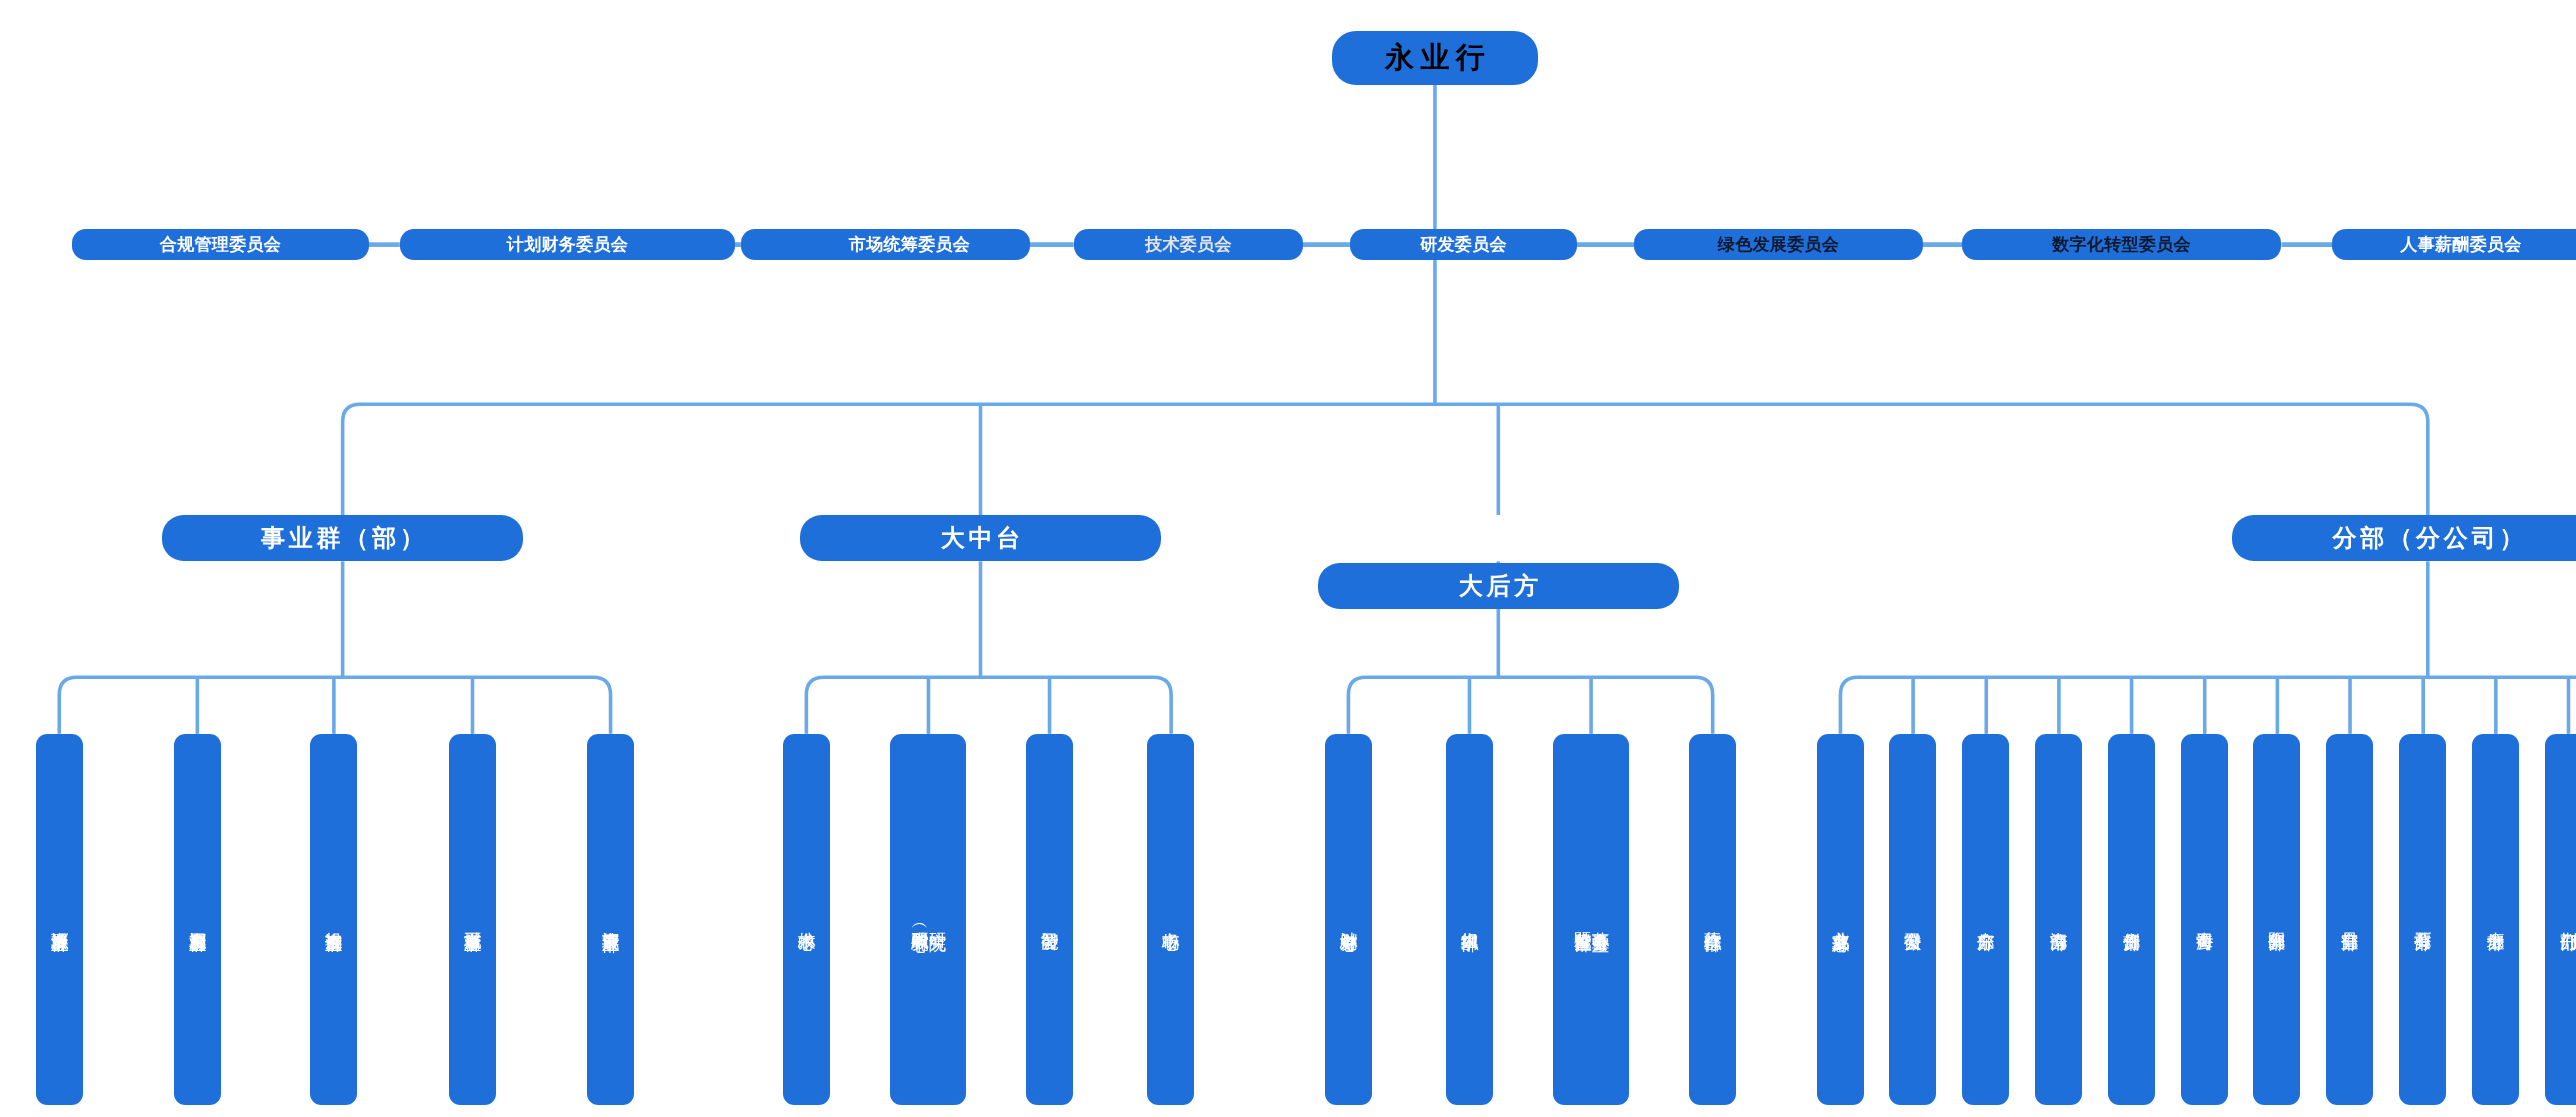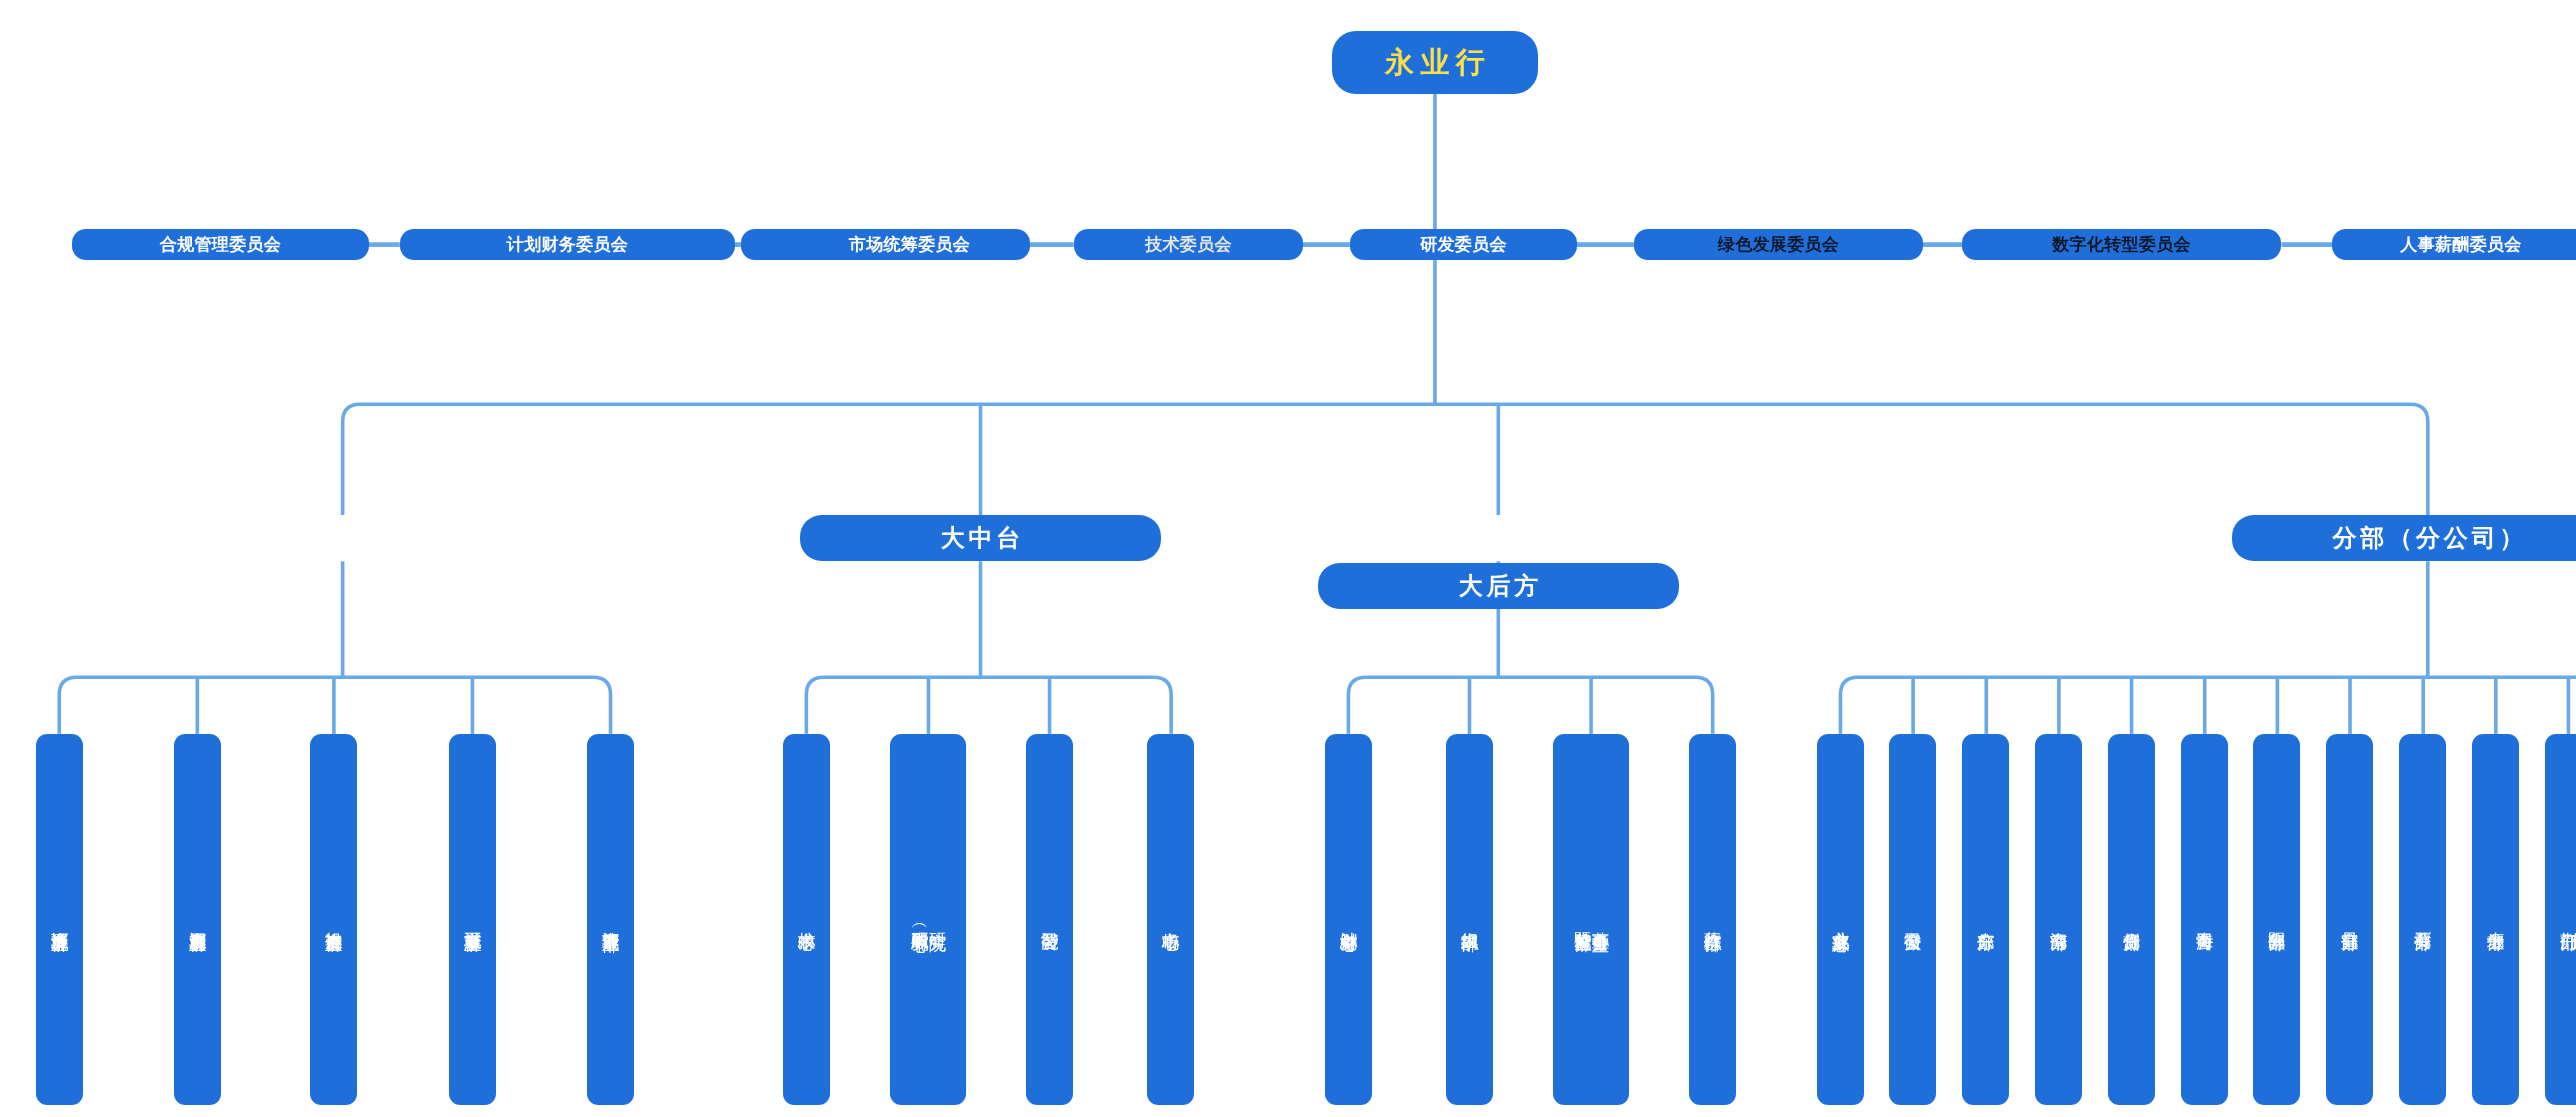--- a/index.html
+++ b/index.html
@@ -125,29 +125,30 @@
       <path d="M 4703 1315 L 4703 1425" fill="none" stroke="#6aa9e8" stroke-width="7" stroke-linecap="butt"></path>
       <path d="M 4844 1315 L 4844 1425" fill="none" stroke="#6aa9e8" stroke-width="7" stroke-linecap="butt"></path>
       <path d="M 4985 1315 L 4985 1425" fill="none" stroke="#6aa9e8" stroke-width="7" stroke-linecap="butt"></path>
       <path d="M 5127 1315 L 5127 1425" fill="none" stroke="#6aa9e8" stroke-width="7" stroke-linecap="butt"></path>
       <path d="M 5268 1315 L 5268 1425" fill="none" stroke="#6aa9e8" stroke-width="7" stroke-linecap="butt"></path>
       <path d="M 5409 1315 L 5409 1425" fill="none" stroke="#6aa9e8" stroke-width="7" stroke-linecap="butt"></path>
       <path d="M 5551 1315 L 5551 1425" fill="none" stroke="#6aa9e8" stroke-width="7" stroke-linecap="butt"></path>
       <path d="M 5692 1315 L 5692 1425" fill="none" stroke="#6aa9e8" stroke-width="7" stroke-linecap="butt"></path>
     </svg>
 
-<div class="node root" style="left: 1332px; top: 31px; width: 206px; height: 63px; background: rgb(31, 111, 219); color: #fde047;">永业行</div>
+<div class="node root" style="left: 1332px; top: 31px; width: 206px; height: 54px; background: rgb(31, 111, 219); color: #000000;">永业行</div>
     <div class="node committee" style="left: 72px; top: 229px; width: 297px; height: 31px; background: rgb(31, 111, 219); color: rgb(255, 255, 255); font-size: 17px;">合规管理委员会</div>
     <div class="node committee" style="left: 400px; top: 229px; width: 335px; height: 31px; background: rgb(31, 111, 219); color: rgb(255, 255, 255); font-size: 17px;">计划财务委员会</div>
     <div class="node committee" style="left: 741px; top: 229px; width: 289px; height: 31px; background: rgb(31, 111, 219); color: rgb(255, 255, 255); font-size: 17px; padding-left: 48px;">市场统筹委员会</div>
     <div class="node committee" style="left: 1074px; top: 229px; width: 229px; height: 31px; background: rgb(31, 111, 219); color: #e5e5e5; font-size: 17px;">技术委员会</div>
     <div class="node committee" style="left: 1350px; top: 229px; width: 227px; height: 31px; background: rgb(31, 111, 219); color: rgb(255, 255, 255); font-size: 17px;">研发委员会</div>
     <div class="node committee" style="left: 1634px; top: 229px; width: 289px; height: 31px; background: rgb(31, 111, 219); color: #0f172a; font-size: 17px;">绿色发展委员会</div>
     <div class="node committee" style="left: 1962px; top: 229px; width: 319px; height: 31px; background: rgb(31, 111, 219); color: #0f172a; font-size: 17px;">数字化转型委员会</div>
     <div class="node committee" style="left: 2332px; top: 229px; width: 258px; height: 31px; background: rgb(31, 111, 219); color: rgb(255, 255, 255); font-size: 17px;">人事薪酬委员会</div>
+    <div class="node group" style="left: 162px; top: 515px; width: 361px; height: 46px; background: rgb(31, 111, 219); color: rgb(255, 255, 255);">事业群（部）</div>
     <div class="node leaf" style="left: 36px; top: 734px; width: 47px; height: 371px; background: rgb(31, 111, 219); color: rgb(255, 255, 255);">
       <div class="vcols">
         <span class="vtext">资源环境事业群</span>
       </div>
     </div>
     <div class="node leaf" style="left: 174px; top: 734px; width: 47px; height: 371px; background: rgb(31, 111, 219); color: rgb(255, 255, 255);">
       <div class="vcols">
         <span class="vtext">资源利用事业群</span>
       </div>
     </div>

